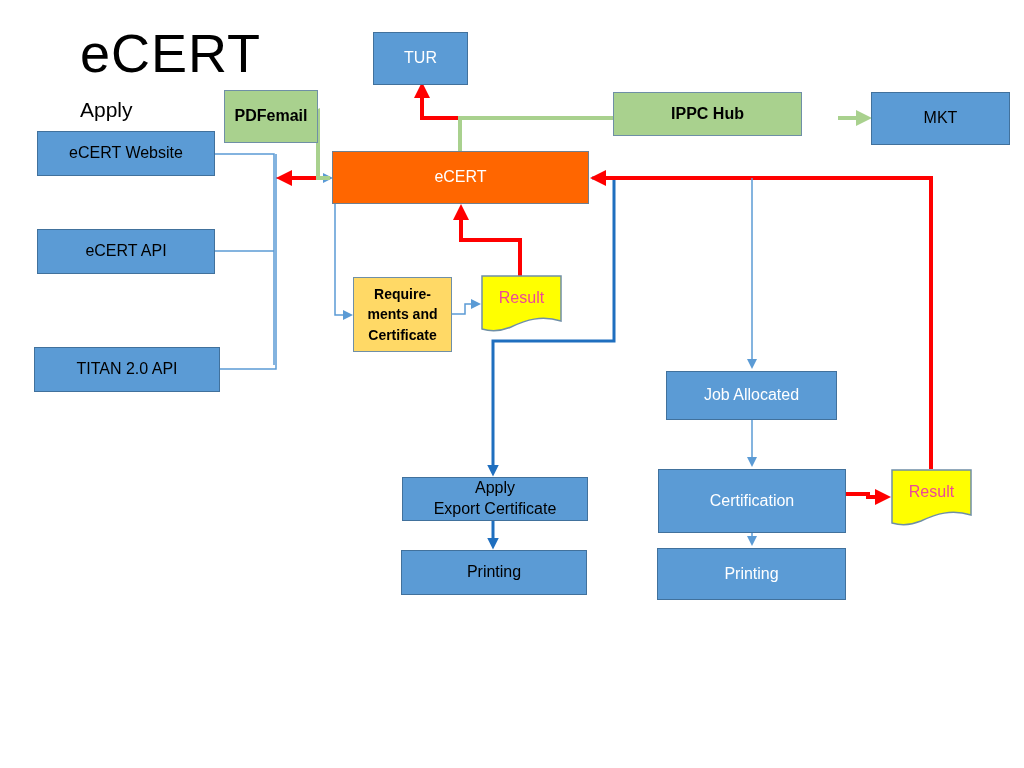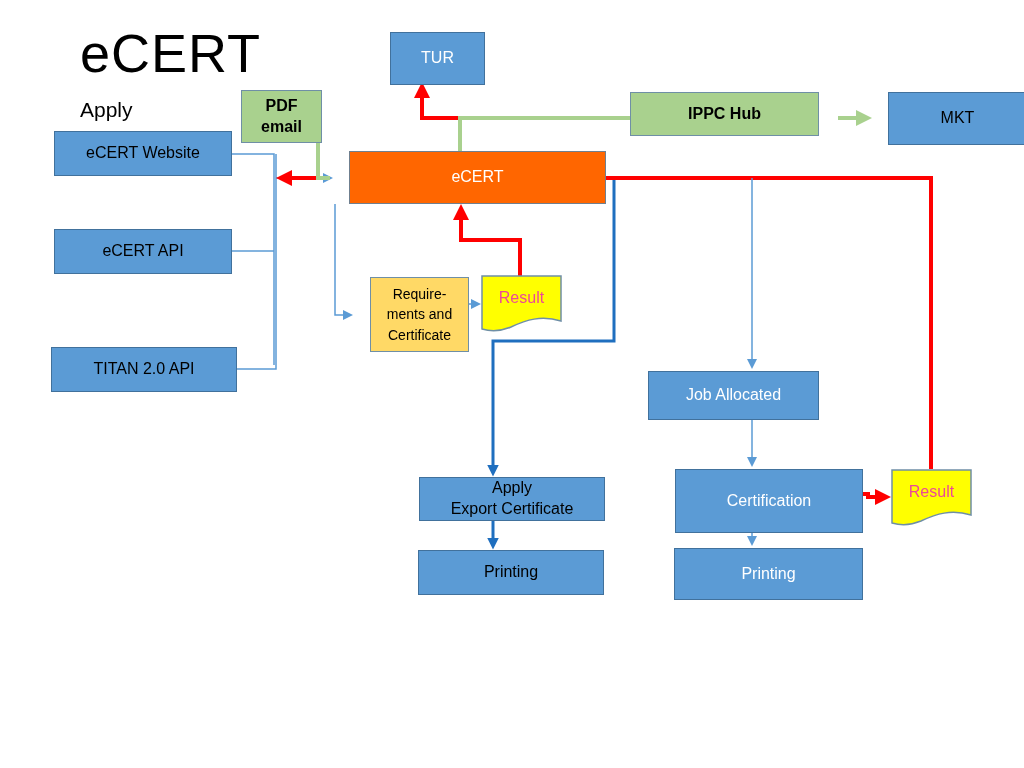--- a/index.html
+++ b/index.html
@@ -1,25 +1,25 @@
 <!DOCTYPE html>
 <html><head>
 <meta charset="utf-8">
 <style>
   html, body { margin:0; padding:0; background:#ffffff; }
   body { width:1024px; height:768px; position:relative; overflow:hidden;
          font-family:"Liberation Sans", sans-serif; }
   #wires { position:absolute; left:0; top:0; width:1024px; height:768px; pointer-events:none; }
   .box { position:absolute; box-sizing:border-box; display:flex; align-items:center; justify-content:center;
-         text-align:center; font-size:16px; line-height:1.3;margin-left:17px; }
+         text-align:center; font-size:16px; line-height:1.3; }
   .blue { background:#5b9bd5; border:1.5px solid #41719c; color:#000000; }
   .blue.light-text { color:#ffffff; }
   .green { background:#a9d18e; border:1.5px solid #6f8fa6; color:#000; font-weight:bold; }
   .orange { background:#ff6600; border:1.5px solid #6f7f8f; color:#ffffff; }
-  .amber { background:#ffd966; border:1.5px solid #6f8fa6; color:#000; font-weight:normal; font-size:14px; }
+  .amber { background:#ffd966; border:1.5px solid #6f8fa6; color:#000; font-weight:bold; font-size:14px; }
   .doc { position:absolute; }
   .doc span { position:absolute; left:0; right:0; text-align:center; font-size:16px; color:#ec4899; }
   .title { position:absolute; left:80px; top:22px; font-size:54px; color:#000; font-weight:300; letter-spacing:1px; }
   .subtitle { position:absolute; left:80px; top:98px; font-size:21px; color:#000; }
 </style>
 </head>
 <body>
 
 <svg id="wires" viewBox="0 0 1024 768">
   <defs>
@@ -73,21 +73,21 @@
 <div class="box blue" style="left:37px;top:131px;width:178px;height:45px;">
   <span>eCERT Website</span>
 </div>
 <div class="box blue" style="left:37px;top:229px;width:178px;height:45px;">
   <span>eCERT API</span>
 </div>
 <div class="box blue" style="left:34px;top:347px;width:186px;height:45px;">
   <span>TITAN 2.0 API</span>
 </div>
 
-<div class="box green" style="left:224px;top:90px;width:81px;height:53px;flex-direction:column;font-size:16px;">
+<div class="box green" style="left:224px;top:90px;width:94px;height:53px;font-size:16px;">
   <span>PDF</span>
   <span>email</span>
 </div>
 
 <div class="box blue light-text" style="left:373px;top:32px;width:95px;height:53px;">
   <span>TUR</span>
 </div>
 
 <div class="box orange" style="left:332px;top:151px;width:257px;height:53px;">
   <span>eCERT</span>
@@ -114,21 +114,21 @@
 </div>
 
 <div class="box blue" style="left:402px;top:477px;width:186px;height:44px;flex-direction:column;line-height:1.3;">
   <span>Apply</span>
   <span>Export Certificate</span>
 </div>
 <div class="box blue" style="left:401px;top:550px;width:186px;height:45px;">
   <span>Printing</span>
 </div>
 
-<div class="box blue light-text" style="left:631px;top:371px;width:171px;height:49px;">
+<div class="box blue light-text" style="left:666px;top:371px;width:171px;height:49px;">
   <span>Job Allocated</span>
 </div>
 <div class="box blue light-text" style="left:658px;top:469px;width:188px;height:64px;">
   <span>Certification</span>
 </div>
 <div class="box blue light-text" style="left:657px;top:548px;width:189px;height:52px;">
   <span>Printing</span>
 </div>
 
 <div class="doc" style="left:891px;top:469px;width:81px;height:57px;">

